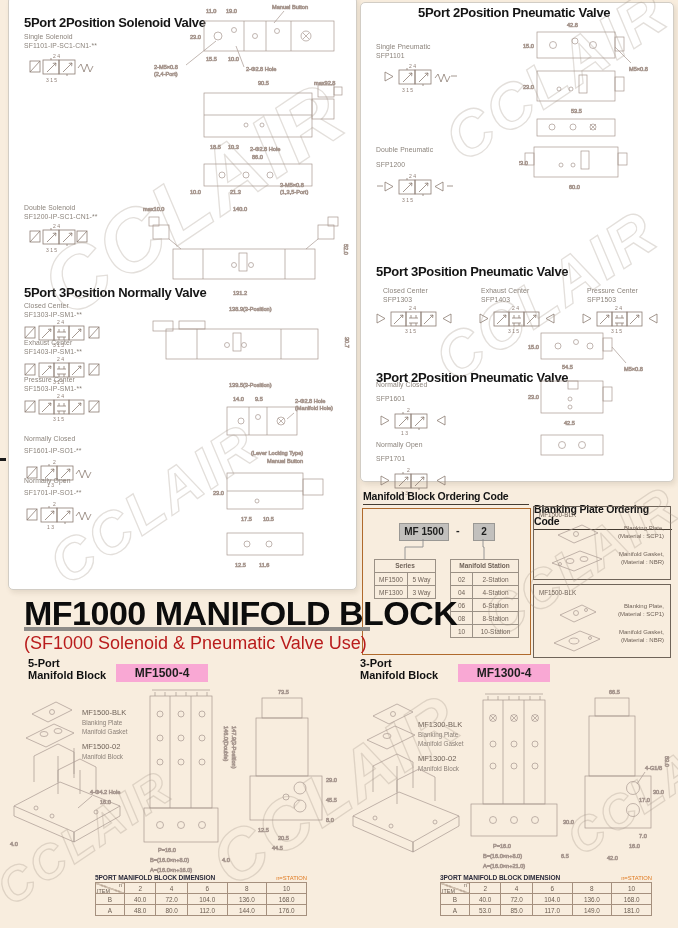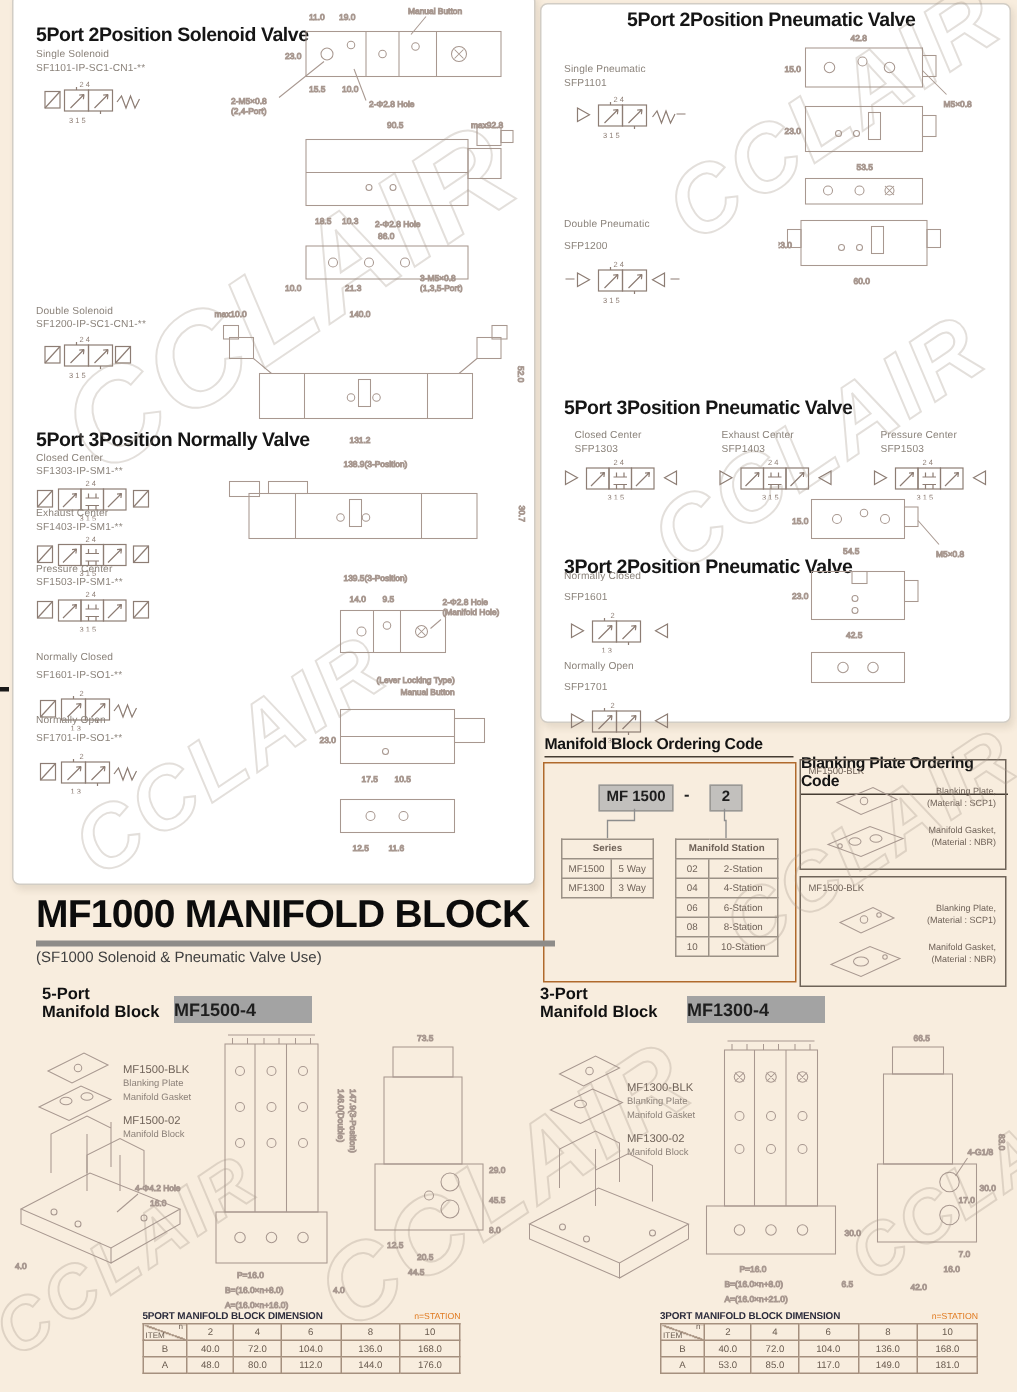--- a/index.html
+++ b/index.html
@@ -29,26 +29,26 @@
             font-weight:bold;text-align:center;}
   .othead{background:#e87d2e;color:#fff;font-size:6.8px;text-align:center;font-weight:bold;
           line-height:12px;height:12px;}
   .ottable{position:absolute;border-collapse:collapse;}
   .ottable td{border:.8px solid #9b9186;font-size:6.5px;color:#6f6258;text-align:center;
               height:12px;padding:0;background:transparent;}
   .bbox{position:absolute;border:1px solid #6f6459;}
   .bcode{position:absolute;font-size:6.3px;color:#6f6258;}
   .btxt{position:absolute;font-size:6px;color:#6f6258;text-align:right;white-space:nowrap;}
   
-  .big-title{position:absolute;font-size:26px;font-weight:bold;color:#0c0c0c;letter-spacing:-.5px;}
+  .big-title{position:absolute;font-size:34px;font-weight:bold;color:#0c0c0c;letter-spacing:-.5px;}
   .title-bar{position:absolute;background:#8e8c89;height:3.5px;}
-  .subtitle{position:absolute;font-size:10px;color:#404040;}
+  .subtitle{position:absolute;font-size:18px;color:#b91c1c;}
   .port-head{position:absolute;font-size:11px;font-weight:bold;color:#111;line-height:12px;}
-  .model-box{position:absolute;width:92px;height:18px;background:#a3a3a3;color:#1e1e1e;
-             font-size:12px;font-weight:bold;text-align:left;line-height:18px;}
+  .model-box{position:absolute;width:92px;height:18px;background:#f9a8d4;color:#1e1e1e;
+             font-size:12px;font-weight:bold;text-align:center;line-height:18px;}
   .part-code{position:absolute;font-size:7.5px;color:#6f6258;}
   .part-line{position:absolute;font-size:6.3px;color:#8b8078;}
   .dimtable{position:absolute;width:212px;}
   .dt-head{display:flex;justify-content:space-between;align-items:flex-end;margin-bottom:1px;}
   .dt-title{font-size:6.6px;font-weight:bold;color:#2c2c3c;letter-spacing:-.1px;}
   .dt-note{font-size:5.8px;color:#e07a20;}
   table.dt{border-collapse:collapse;width:100%;}
   .dt td{border:.8px solid #a5907e;font-size:6.4px;color:#6a5c50;text-align:center;height:10px;padding:0;}
   .diag{position:relative;background:linear-gradient(to top right,transparent 47%,#a5907e 47%,#a5907e 53%,transparent 53%);}
   .diag .dn{position:absolute;top:-1px;right:2px;font-size:5.4px;}

